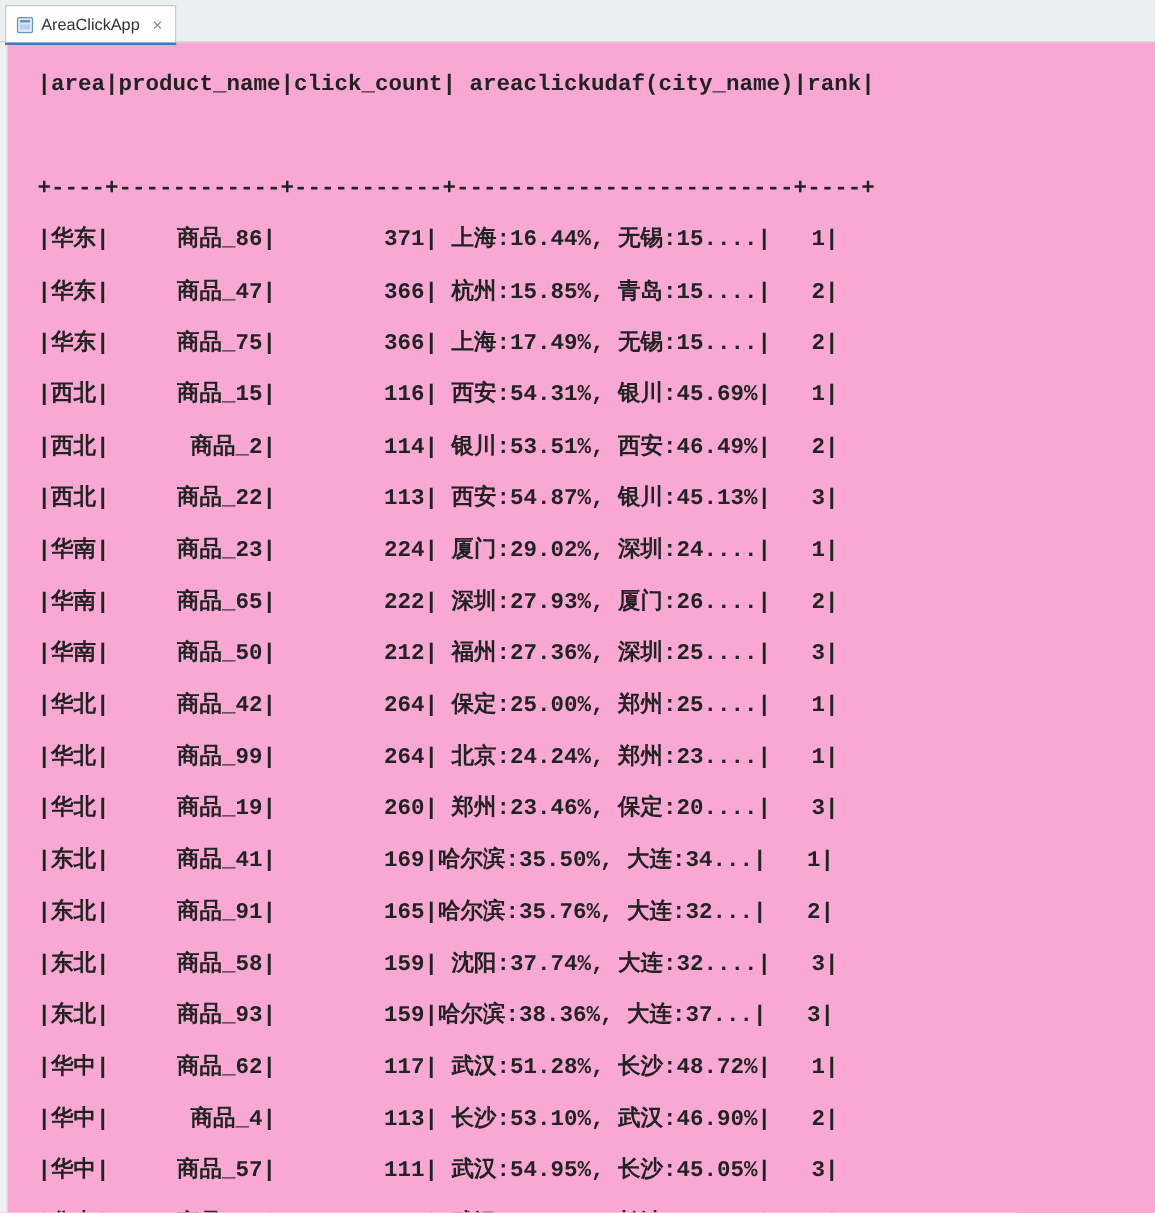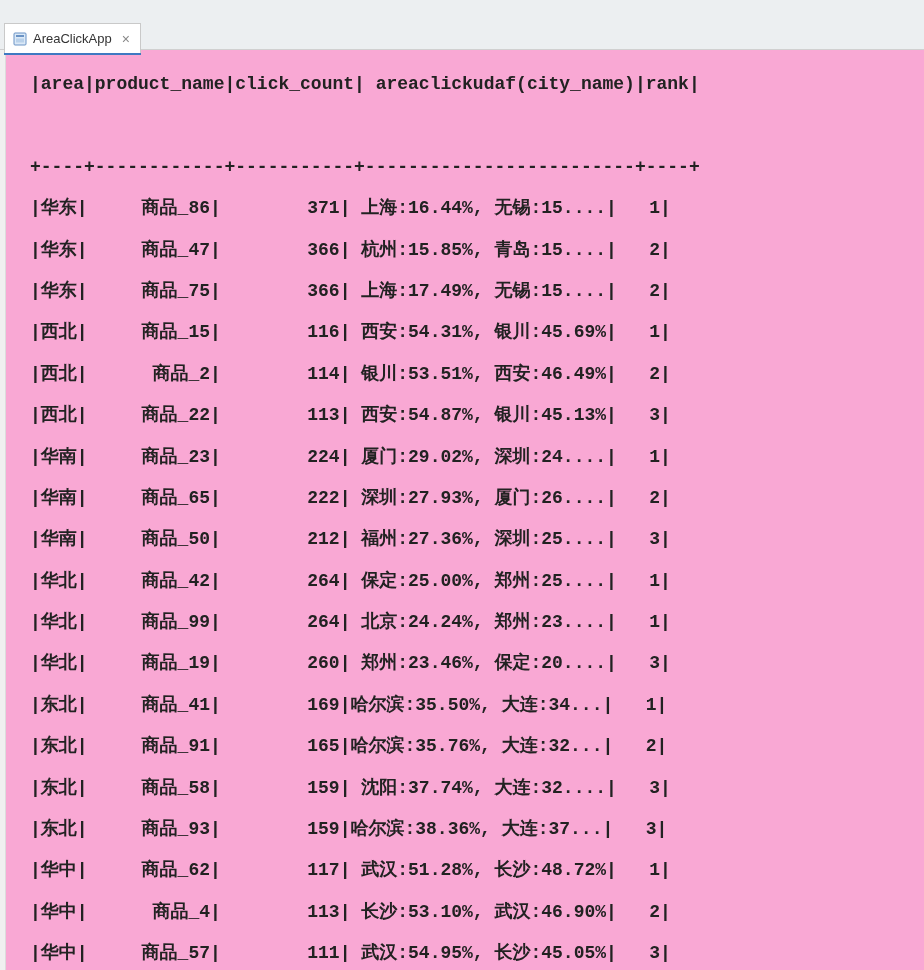--- a/index.html
+++ b/index.html
@@ -5,23 +5,23 @@
     * { margin: 0; padding: 0; box-sizing: border-box; }
     body {
       font-family: "Microsoft YaHei", "Segoe UI", Arial, sans-serif;
       background: #f3f3f3;
       width: 924px;
       height: 970px;
       overflow: hidden;
     }
     .tab-bar {
       display: flex;
-      align-items: flex-end;
+      align-items: flex-start;
       background: #eceff1;
-      height: 50px;
+      height: 34px;
       border-bottom: 1px solid #d0d0d0;
       padding-left: 4px;
     }
     .tab {
       display: flex;
       align-items: center;
       background: #ffffff;
       border: 1px solid #c9c9c9;
       border-bottom: none;
       padding: 4px 10px 4px 8px;

